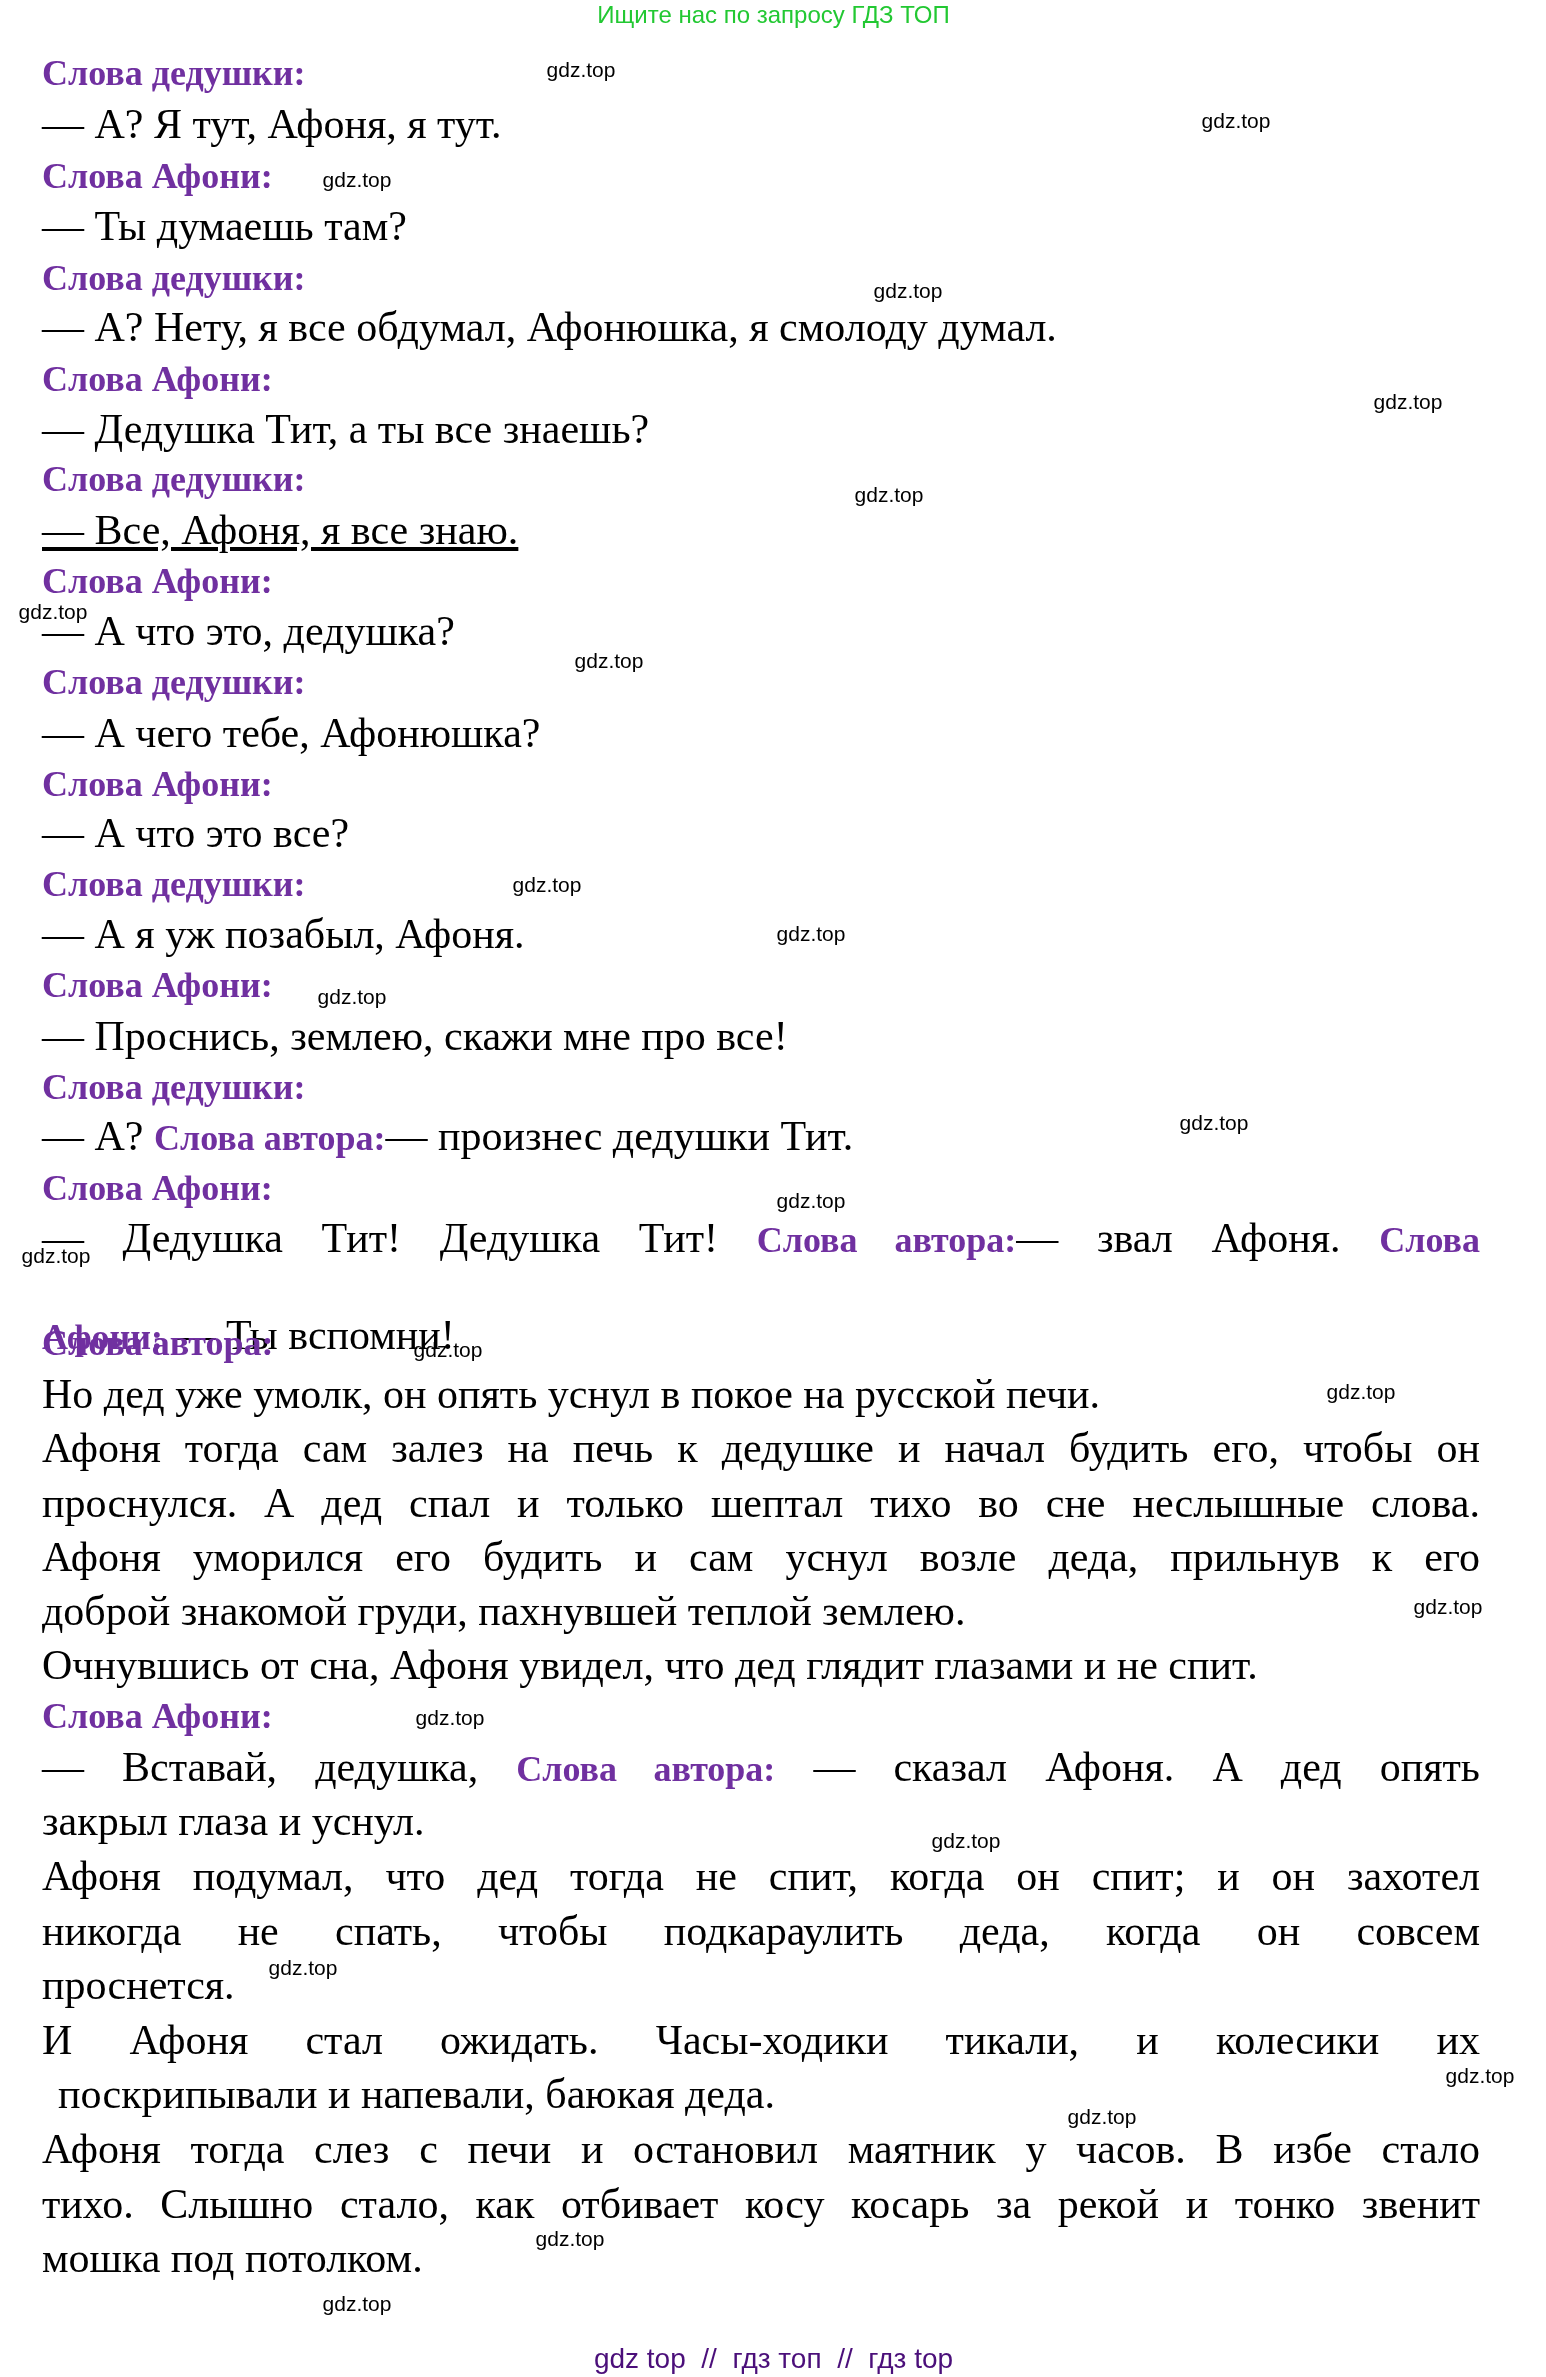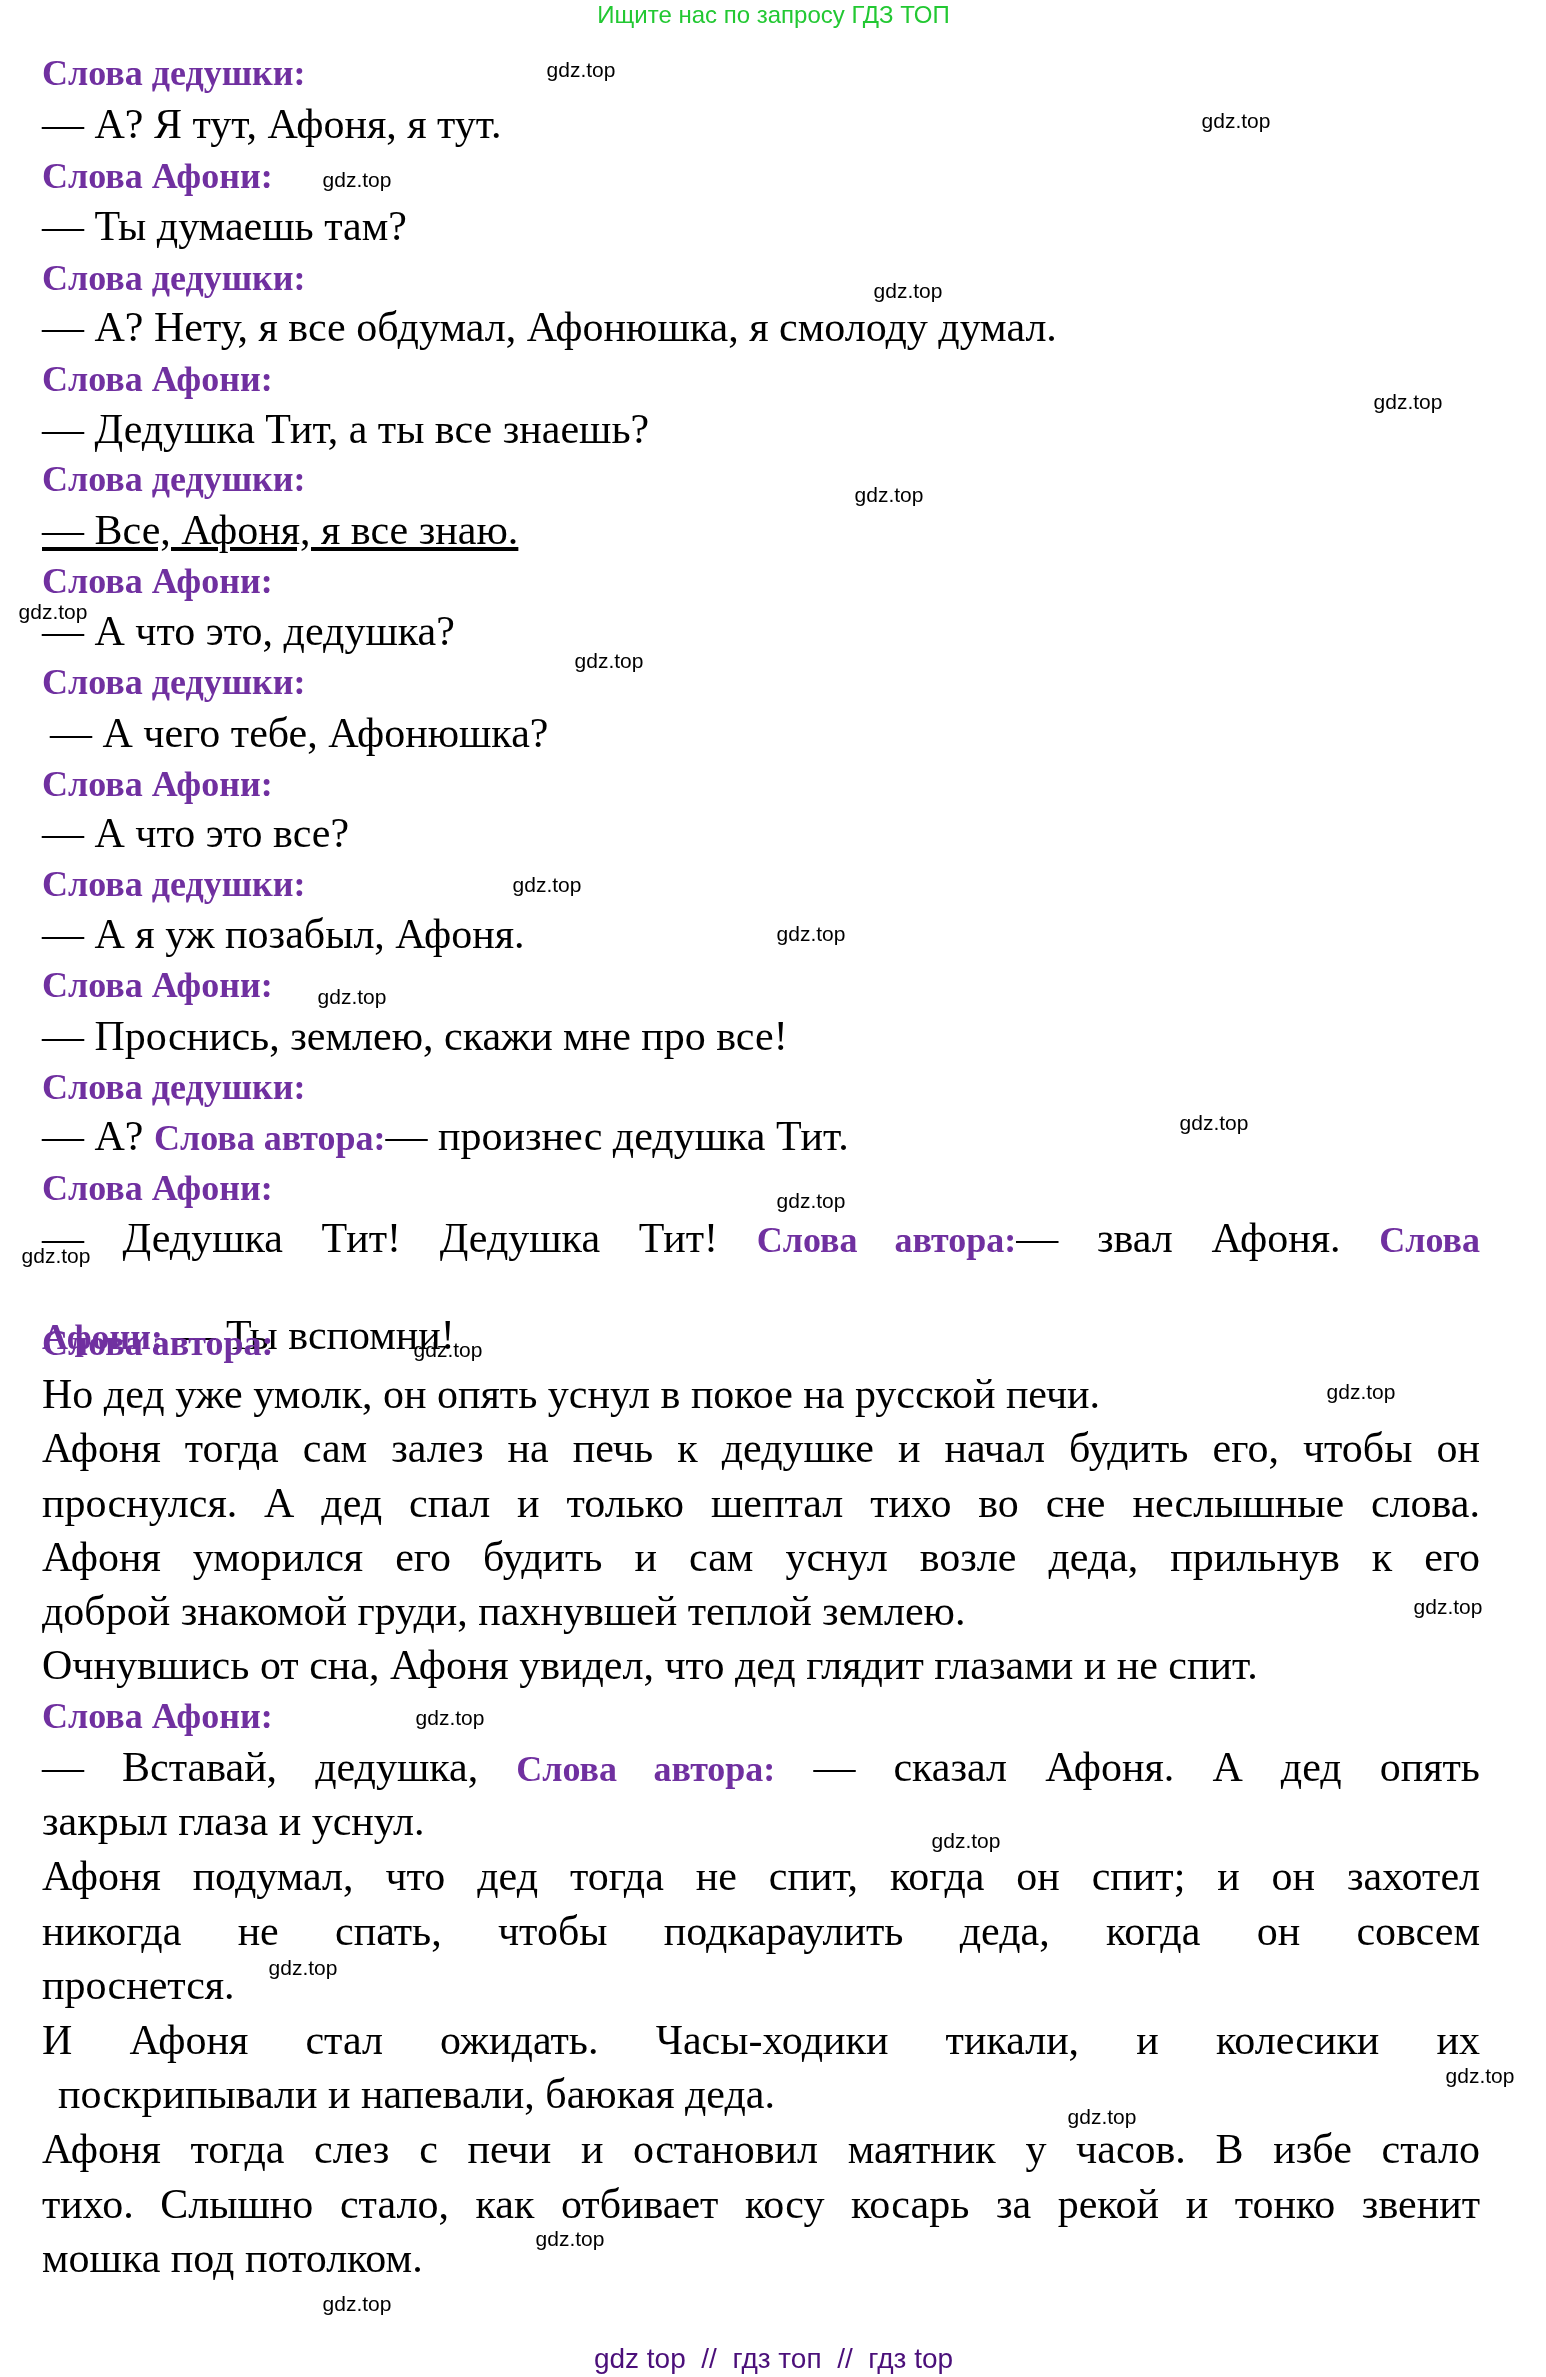--- a/index.html
+++ b/index.html
@@ -42,29 +42,29 @@
     <div class="line" style="top: 226px;">— Ты думаешь там?</div>
     <div class="line labelline" style="top: 278px;"><span class="label">Слова дедушки:</span></div>
     <div class="line" style="top: 327px;">— А? Нету, я все обдумал, Афонюшка, я смолоду думал.</div>
     <div class="line labelline" style="top: 379px;"><span class="label">Слова Афони:</span></div>
     <div class="line" style="top: 429px;">— Дедушка Тит, а ты все знаешь?</div>
     <div class="line labelline" style="top: 479px;"><span class="label">Слова дедушки:</span></div>
     <div class="line" style="top: 530px; text-decoration: underline;">— Все, Афоня, я все знаю.</div>
     <div class="line labelline" style="top: 581px;"><span class="label">Слова Афони:</span></div>
     <div class="line" style="top: 631px;">— А что это, дедушка?</div>
     <div class="line labelline" style="top: 682px;"><span class="label">Слова дедушки:</span></div>
-    <div class="line" style="top: 733px; margin-left: 8px;">— А чего тебе, Афонюшка?</div>
+    <div class="line" style="top: 733px;">— А чего тебе, Афонюшка?</div>
     <div class="line labelline" style="top: 784px;"><span class="label">Слова Афони:</span></div>
     <div class="line" style="top: 833px;">— А что это все?</div>
     <div class="line labelline" style="top: 884px;"><span class="label">Слова дедушки:</span></div>
     <div class="line" style="top: 934px;">— А я уж позабыл, Афоня.</div>
     <div class="line labelline" style="top: 985px;"><span class="label">Слова Афони:</span></div>
     <div class="line" style="top: 1036px;">— Проснись, землею, скажи мне про все!</div>
     <div class="line labelline" style="top: 1087px;"><span class="label">Слова дедушки:</span></div>
-    <div class="line" style="top: 1137px;"><span>— А? </span><span class="label">Слова автора:</span><span>— произнес дедушка Тит.</span></div>
+    <div class="line" style="top: 1137px;"><span>— А? </span><span class="label">Слова автора:</span><span>— произнес дедушки Тит.</span></div>
     <div class="line labelline" style="top: 1188px;"><span class="label">Слова Афони:</span></div>
     <div class="line justify" style="top: 1239px;"><span>— Дедушка Тит! Дедушка Тит! </span><span class="label">Слова автора:</span><span>— звал Афоня. </span><span class="label">Слова</span></div>
     <div class="line" style="top: 1292px; margin-top: 44px;"><span class="label">Афони:</span><span> — Ты вспомни!</span></div>
     <div class="line labelline" style="top: 1343px;"><span class="label">Слова автора:</span></div>
     <div class="line" style="top: 1394px;">Но дед уже умолк, он опять уснул в покое на русской печи.</div>
     <div class="line justify" style="top: 1448px;">Афоня тогда сам залез на печь к дедушке и начал будить его, чтобы он</div>
     <div class="line justify" style="top: 1503px;">проснулся. А дед спал и только шептал тихо во сне неслышные слова.</div>
     <div class="line justify" style="top: 1557px;">Афоня уморился его будить и сам уснул возле деда, прильнув к его</div>
     <div class="line" style="top: 1611px;">доброй знакомой груди, пахнувшей теплой землею.</div>
     <div class="line" style="top: 1665px;">Очнувшись от сна, Афоня увидел, что дед глядит глазами и не спит.</div>

